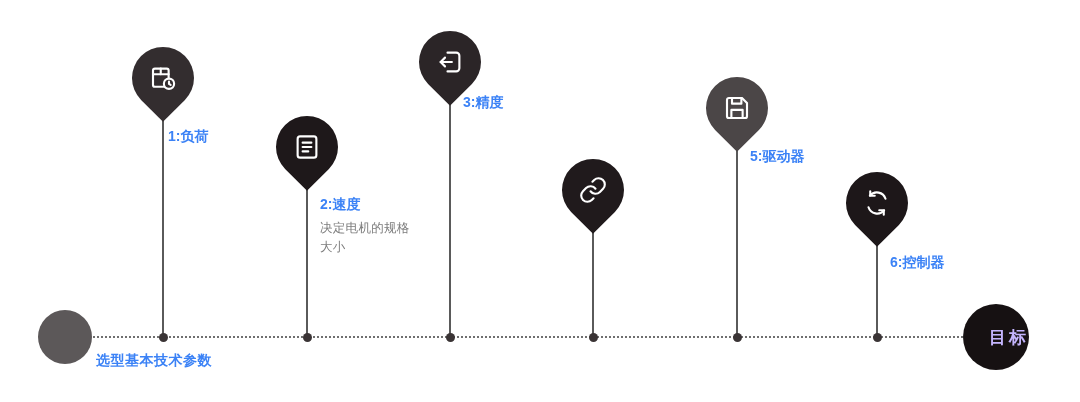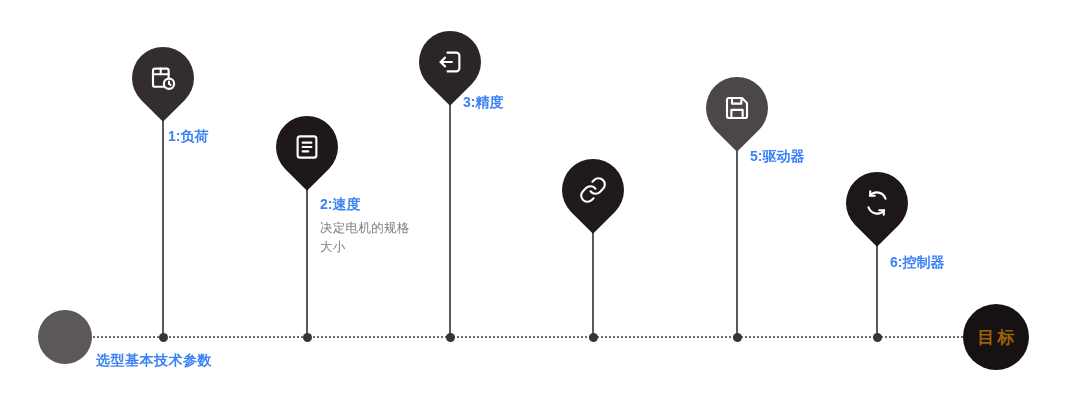--- a/index.html
+++ b/index.html
@@ -21,22 +21,22 @@
   }
   .start-label {
     position: absolute; left: 96px; top: 352px;
     font-size: 14px; font-weight: bold; color: #3b82f6;
     letter-spacing: 0.5px;
   }
   .end-node {
     position: absolute; left: 963px; top: 304px;
     width: 66px; height: 66px; border-radius: 50%;
     background: #161112; z-index: 2;
-    display: flex; align-items: center; justify-content: center;
-    color: #a16207; font-size: 17px; font-weight: bold; letter-spacing: 3px;
+    display: flex; align-items: center; justify-content: flex-end;
+    color: #c4b5fd; font-size: 17px; font-weight: bold; letter-spacing: 3px;
     padding-left: 3px;
   }
   .vline { position: absolute; width: 1.5px; background: #5a5a5a; z-index: 1; }
   .dot {
     position: absolute; width: 9px; height: 9px; border-radius: 50%;
     background: #3a3435; z-index: 2;
   }
   .pin {
     position: absolute; width: 62px; height: 62px;
     border-radius: 50% 50% 50% 0;

